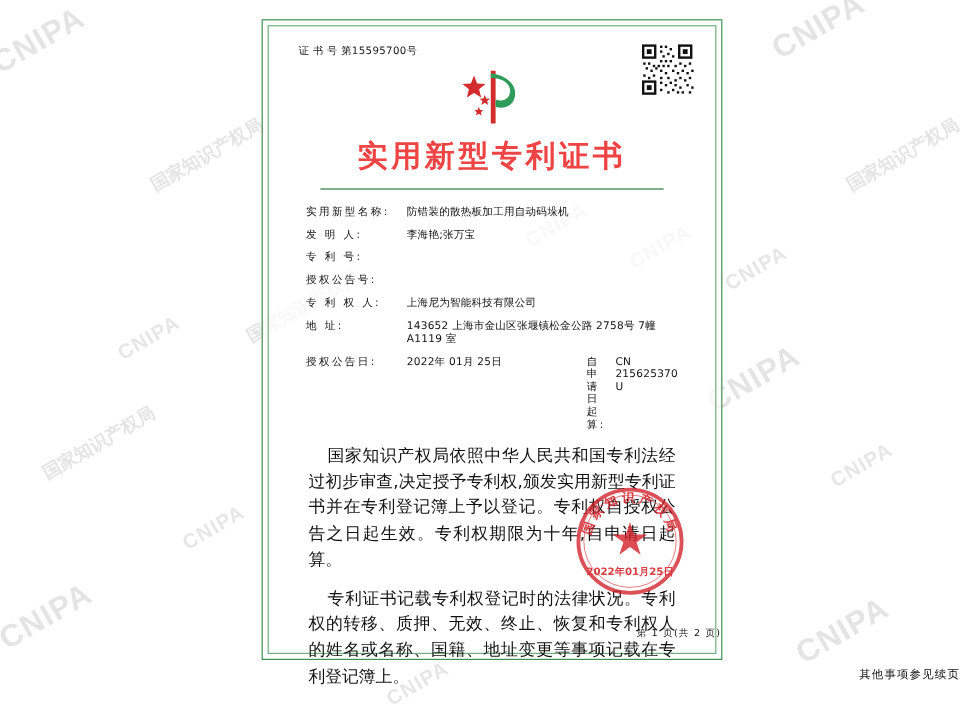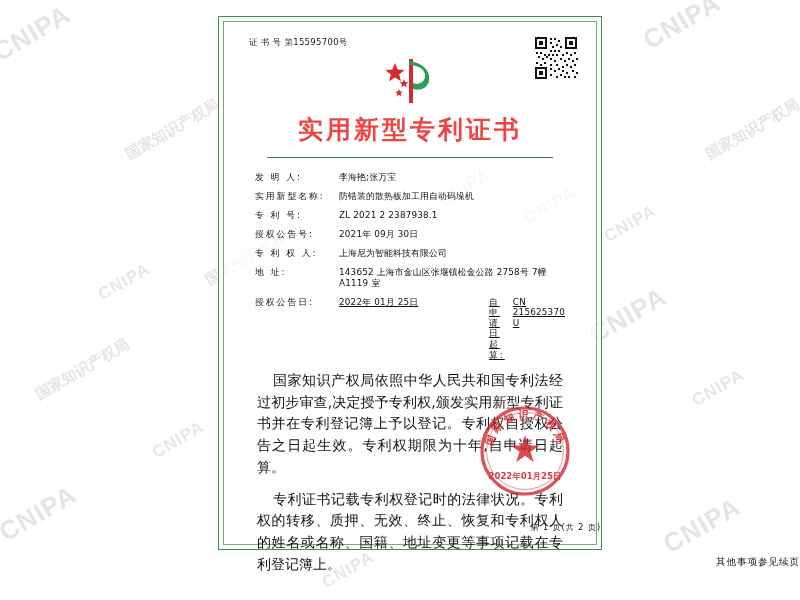--- a/index.html
+++ b/index.html
@@ -123,21 +123,21 @@
   .row .lbl {
     width: 84px;
     flex: 0 0 84px;
     letter-spacing: 2px;
     white-space: nowrap;
   }
   .row .val {
     flex: 1 1 auto;
     letter-spacing: 0.2px;
   }
-  .row.two .val { display: flex; text-decoration: underline; }
+  .row.two .val { display: flex; }
   .row.two .val .seg1 { width: 150px; flex: 0 0 150px; }
   .row.two .val .seg-lbl { letter-spacing: 2px; margin-right: 4px; }
 
   
   .para {
     margin: 10px 16px 0 16px;
     font-size: 14px;
     color: #111;
     line-height: 1.55;
     text-align: justify;
@@ -319,37 +319,35 @@
         </svg>
       </div>
     </div>
 
     <div class="title">实用新型专利证书</div>
     <div class="title-rule"></div>
 
     <div class="fields">
 
       <div class="row">
+        <span class="lbl">实用新型名称:</span>
+        <span class="val">防错装的散热板加工用自动码垛机</span>
+      </div>
+
+      <div class="row">
         <span class="lbl">发 明 人:</span>
         <span class="val">李海艳;张万宝</span>
       </div>
 
       <div class="row">
-        <span class="lbl">实用新型名称:</span>
-        <span class="val">防错装的散热板加工用自动码垛机</span>
-      </div>
-
-      <div class="row">
         <span class="lbl">专 利 号:</span>
-        <span class="val">ZL 2021 2 2387938.1</span>
       </div>
 
       <div class="row">
         <span class="lbl">授权公告号:</span>
-        <span class="val">2021年 09月 30日</span>
       </div>
 
       <div class="row">
         <span class="lbl">专 利 权 人:</span>
         <span class="val">上海尼为智能科技有限公司</span>
       </div>
 
       <div class="row">
         <span class="lbl">地      址:</span>
         <span class="val">143652  上海市金山区张堰镇松金公路 2758号 7幢 A1119 室</span>

